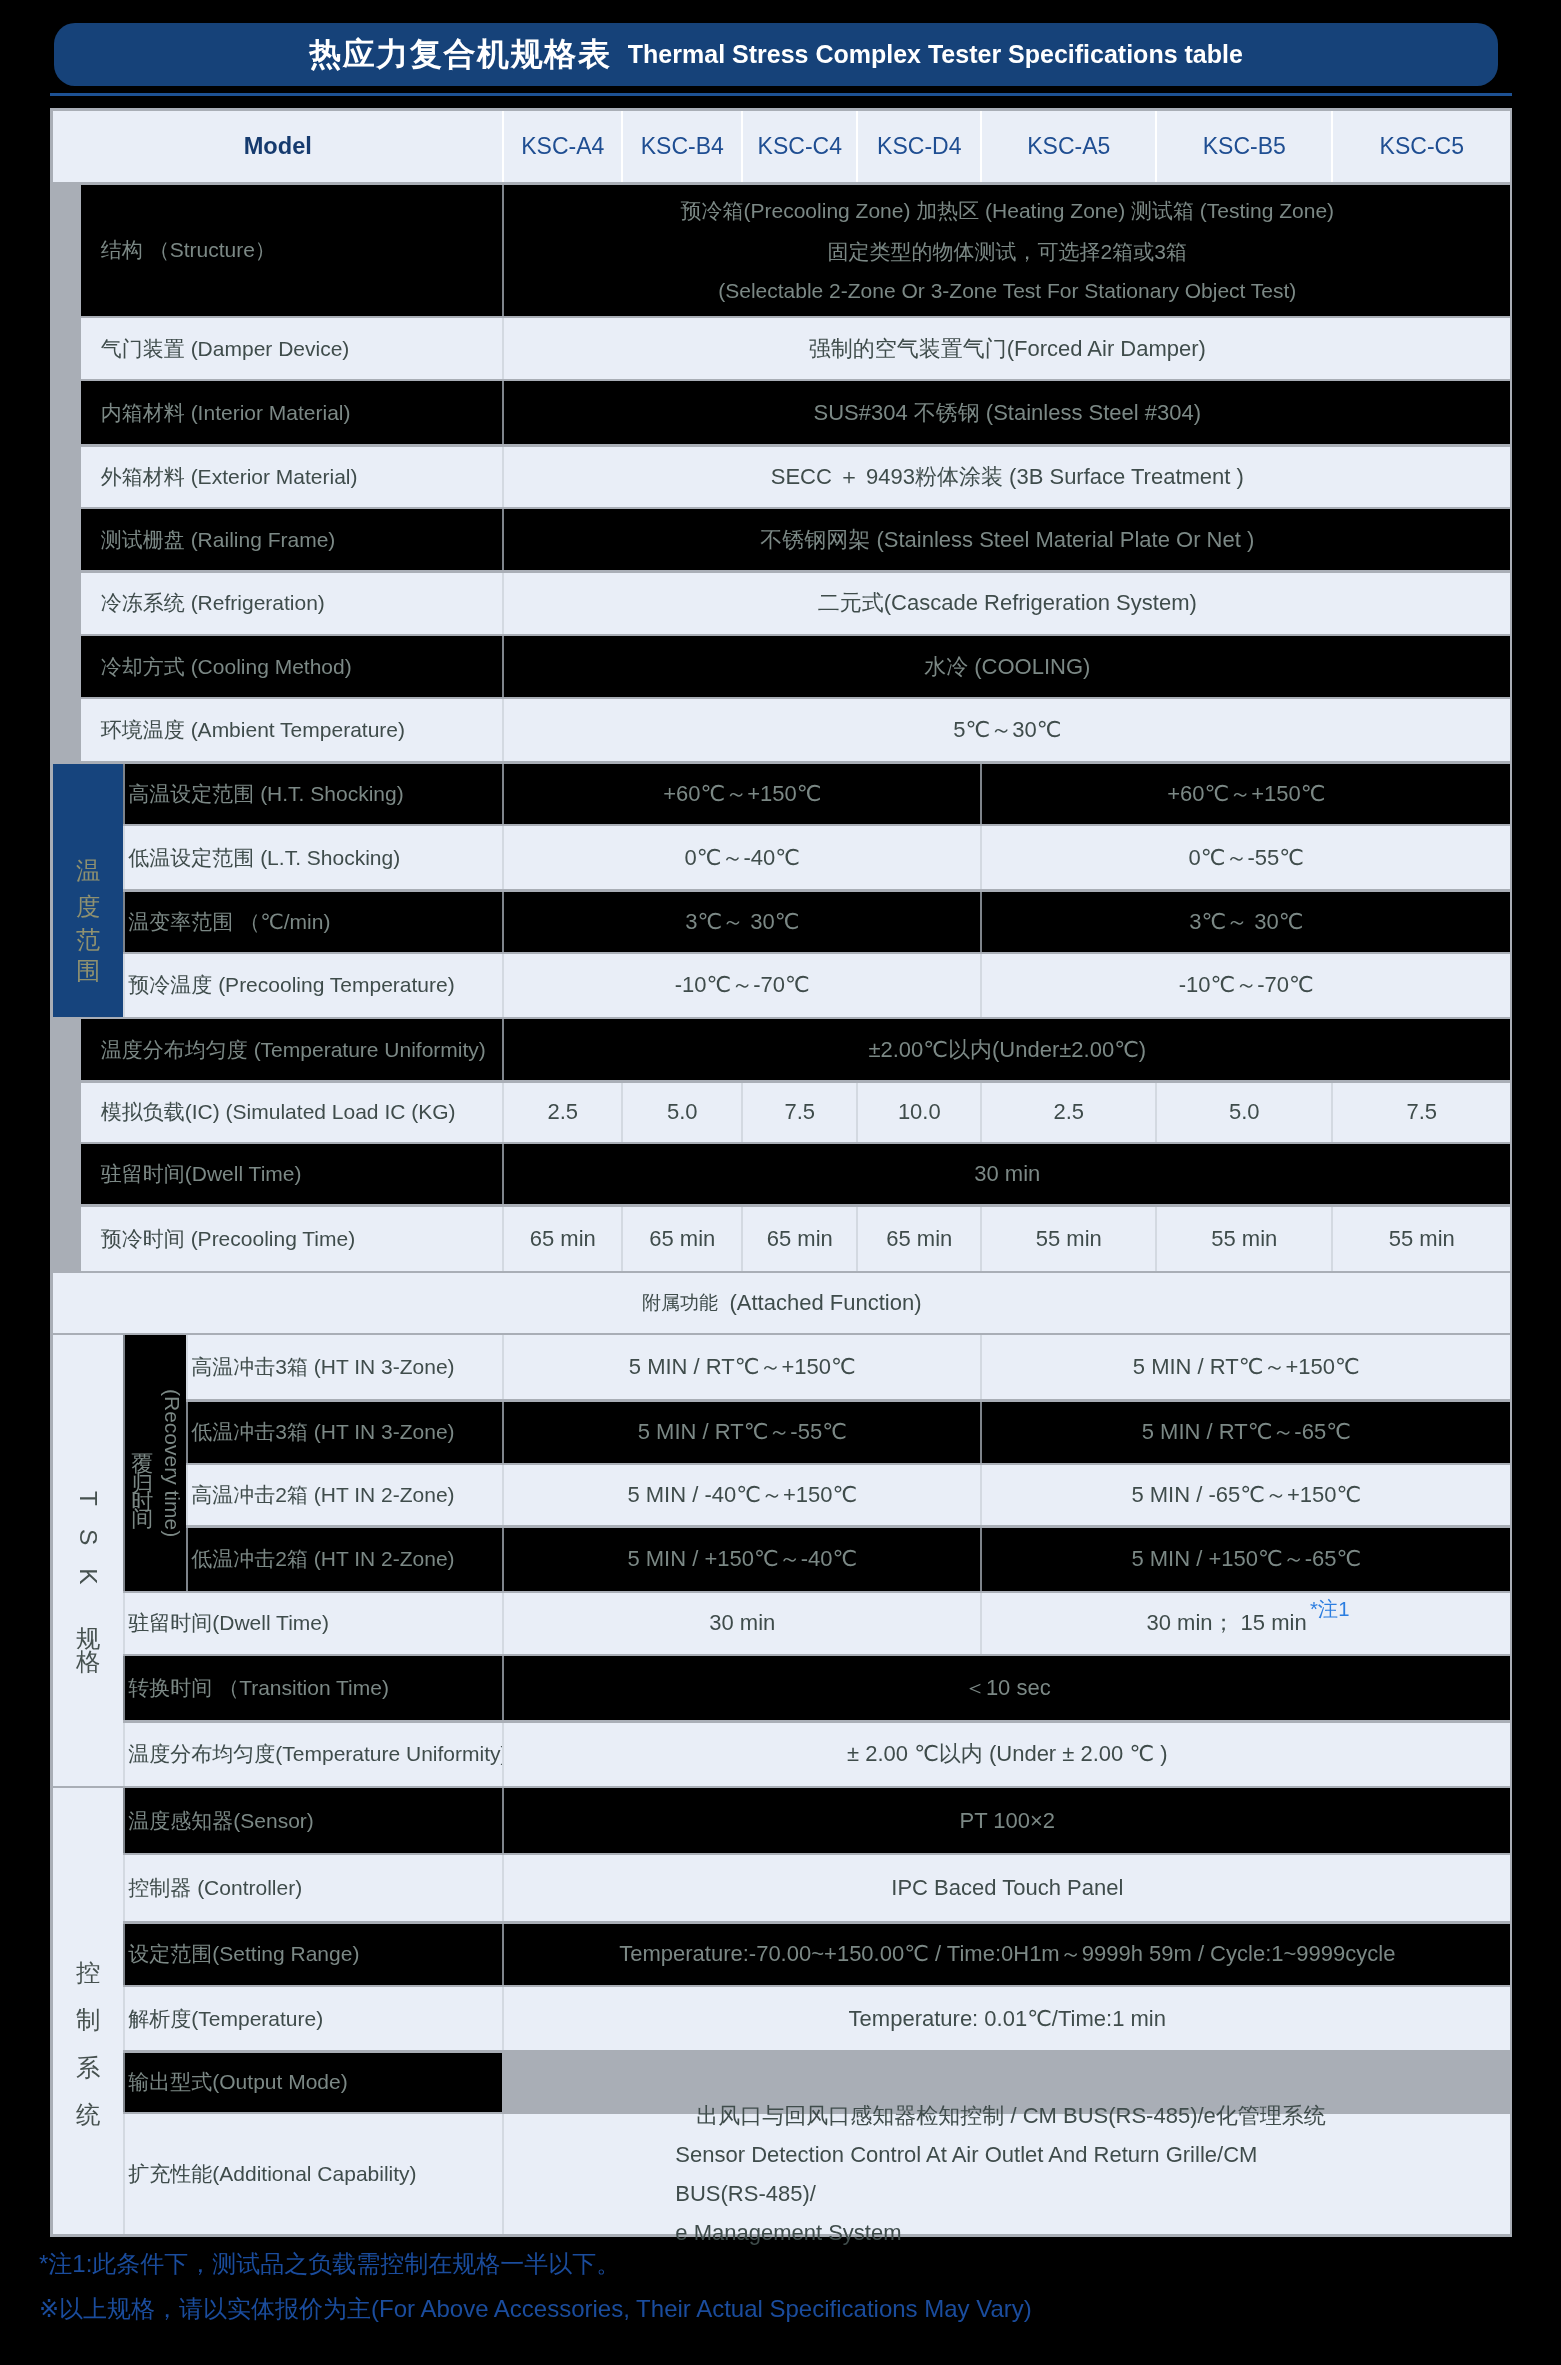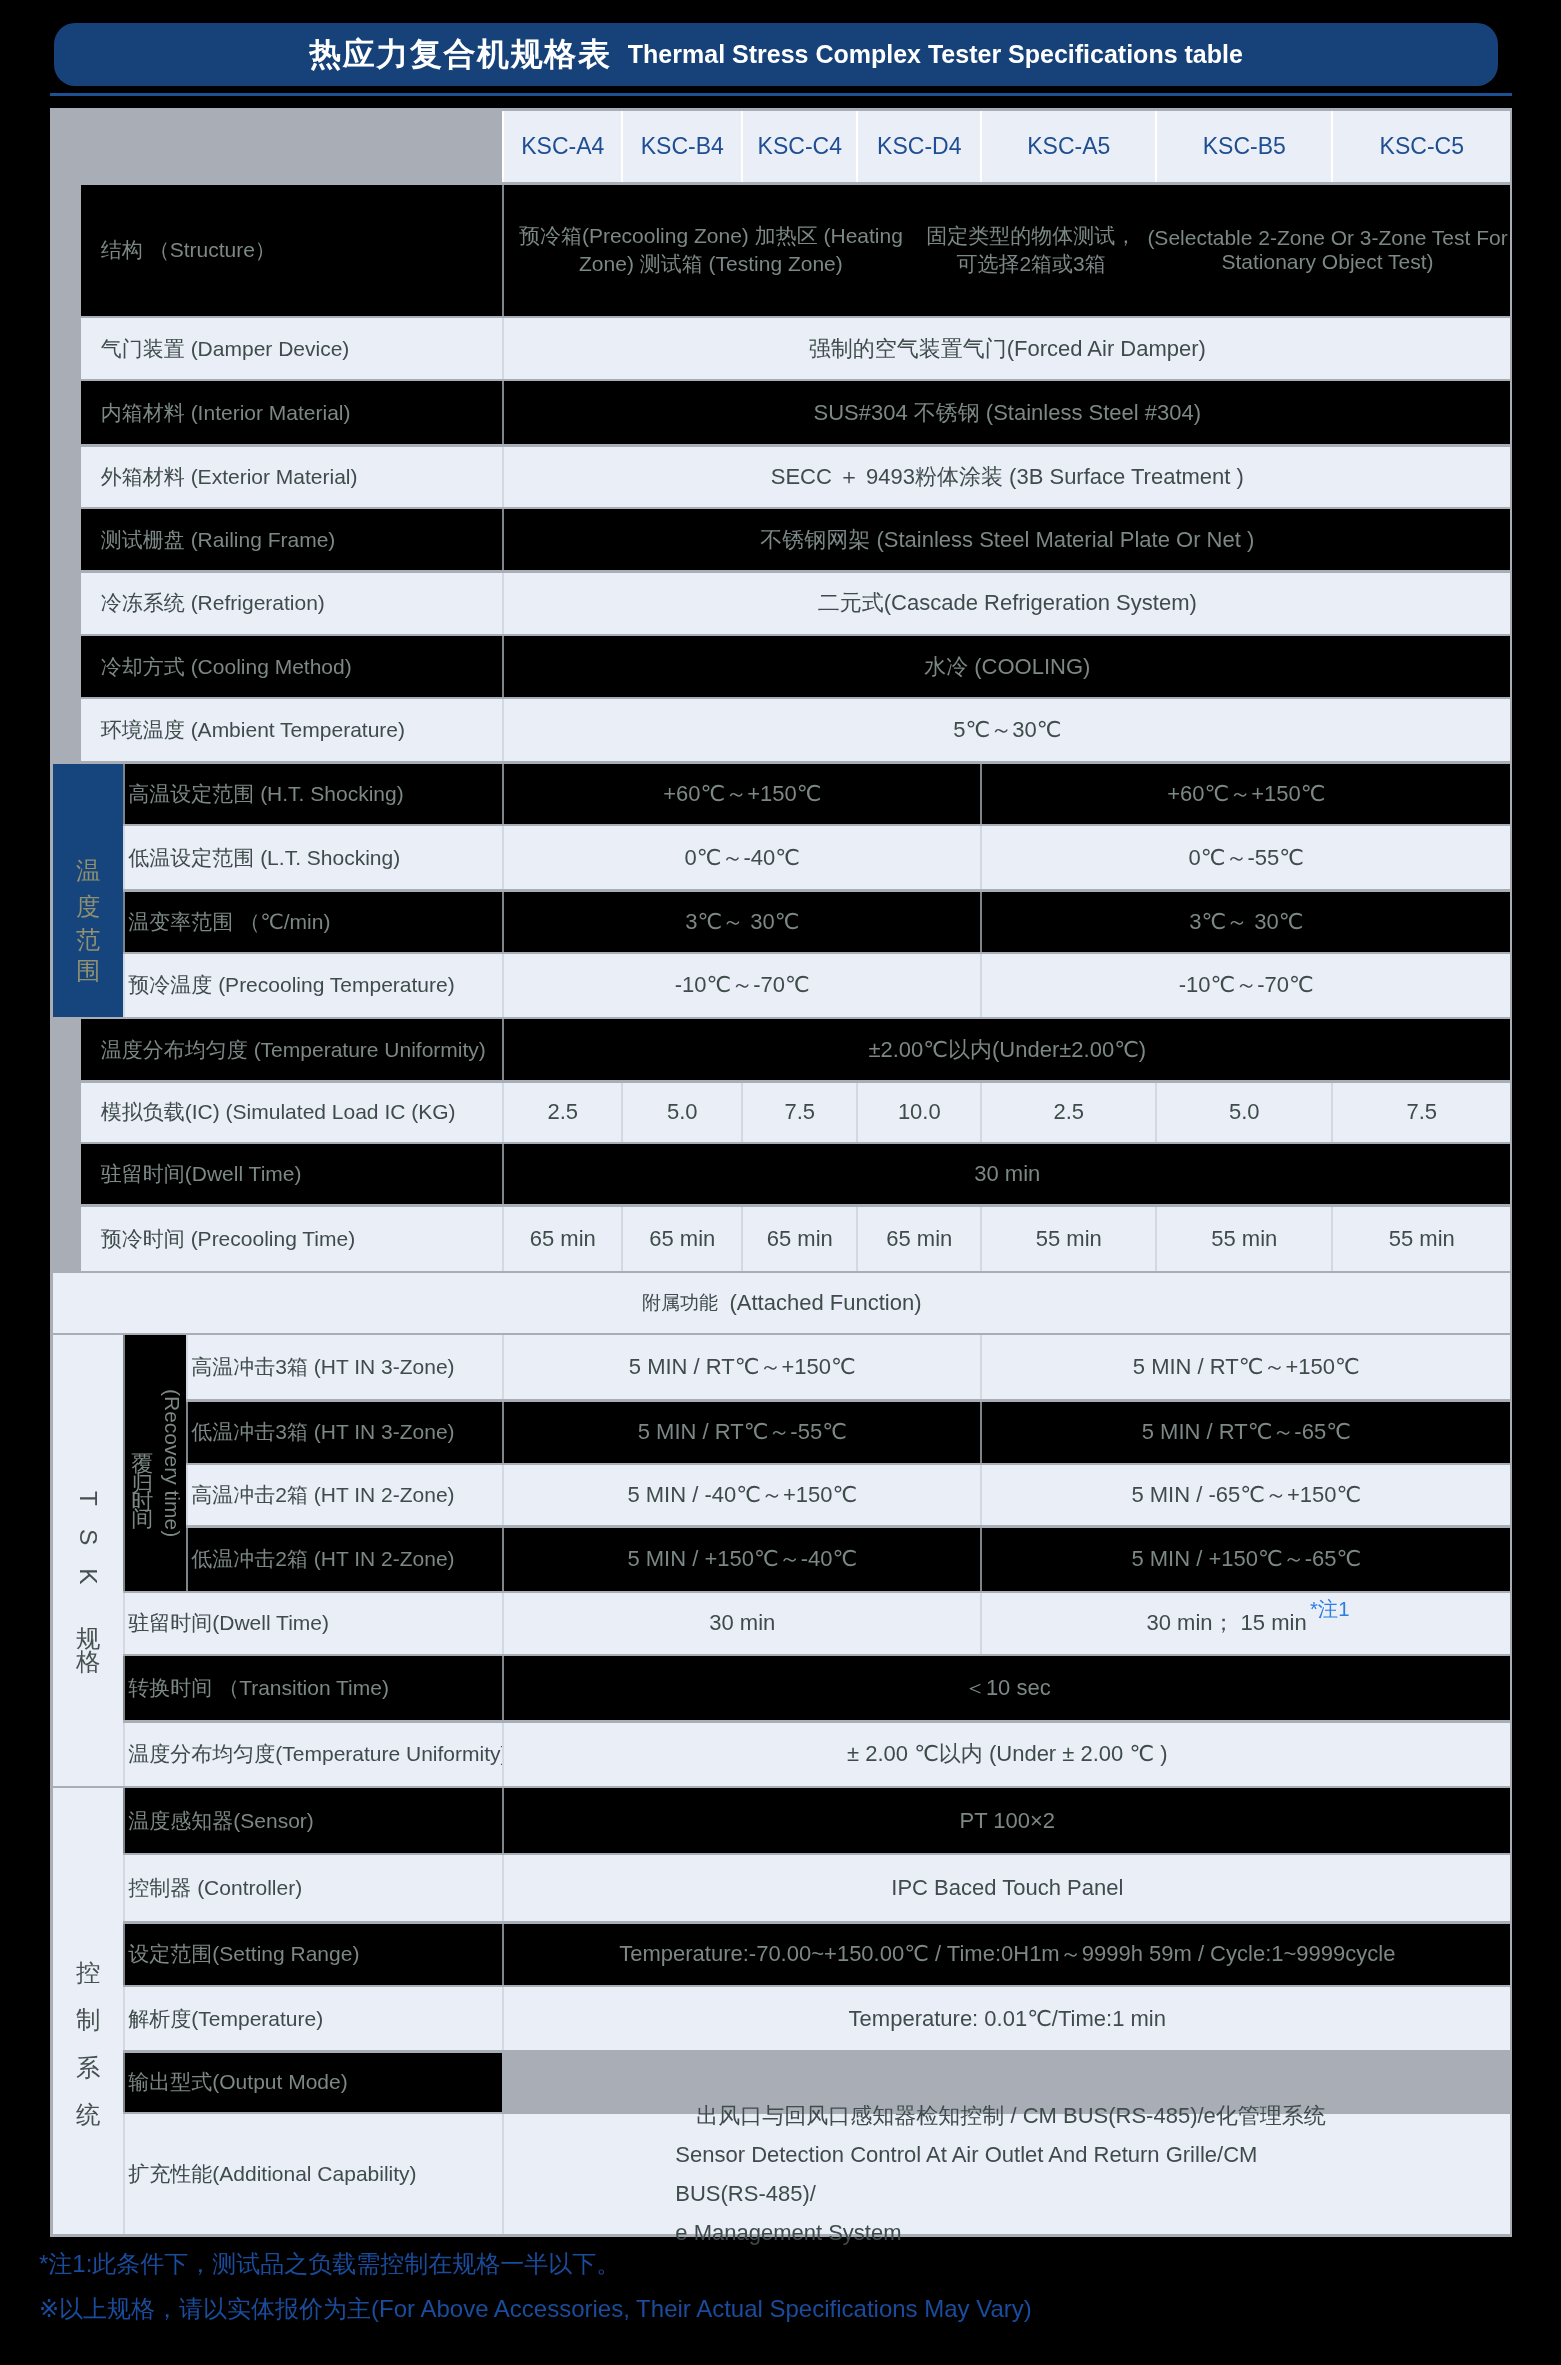--- a/index.html
+++ b/index.html
@@ -34,21 +34,21 @@
   .r-light { background:#e9eef7; color:#3f4c4b; }
   .r-dark  { background:#000000; color:#7b8885; }
   .lbl  { justify-content:flex-start; padding-left:19.5px; font-size:21px; white-space:nowrap;margin-left:28px; }
   .slbl { justify-content:flex-start; padding-left:3px; font-size:21px; white-space:nowrap; }
   .val  { justify-content:center; text-align:center; }
   .vsep { border-left:2.4px solid #d3d9e1; }
   .r-dark.vsep { border-left-color:#7e848b; }
   .hdr.vsep { border-left-color:#ffffff; }
   .model-lbl { justify-content:center; font-weight:bold; color:#153a6e; font-size:23.6px; }
   .model-name { justify-content:center; color:#1f4e92; font-size:23px; }
-  .multiline { flex-direction:row; justify-content:space-evenly; text-align:center; font-size:21px; }
+  .multiline { flex-direction:column; justify-content:space-evenly; text-align:center; font-size:21px; }
   .attached-row { justify-content:center; gap:11.4px; }
   .attached-row .zh { font-size:19px; }
   .attached-row .en { font-size:22px; }
   
   .strip { display:flex; align-items:center; justify-content:center; }
   .strip-blue { background:#16447d; color:#8f9170; }
   .v-upright { writing-mode:vertical-rl; text-orientation:upright; font-size:24.4px; }
   .v-mixed   { writing-mode:vertical-rl; text-orientation:mixed;   font-size:23px; }
   .ls-range   { letter-spacing:34px; padding-top:34px; }
   .ls-tsk     { letter-spacing:23px; padding-top:23px; }
@@ -67,20 +67,21 @@
 <body>
 
 <div class="banner">
   <span class="zh">热应力复合机规格表</span>
   <span class="en">Thermal Stress Complex Tester Specifications table</span>
 </div>
 <div class="divider"></div>
 
 <div class="spec-table">
 
+  <div class="cell r-light model-lbl hdr" style="grid-area:1/1/2/4">Model</div>
   <div class="cell r-light model-name hdr vsep" style="grid-area:1/4/2/5">KSC-A4</div>
   <div class="cell r-light model-name hdr vsep" style="grid-area:1/5/2/6">KSC-B4</div>
   <div class="cell r-light model-name hdr vsep" style="grid-area:1/6/2/7">KSC-C4</div>
   <div class="cell r-light model-name hdr vsep" style="grid-area:1/7/2/8">KSC-D4</div>
   <div class="cell r-light model-name hdr vsep" style="grid-area:1/8/2/9">KSC-A5</div>
   <div class="cell r-light model-name hdr vsep" style="grid-area:1/9/2/10">KSC-B5</div>
   <div class="cell r-light model-name hdr vsep" style="grid-area:1/10/2/11">KSC-C5</div>
 
   <div class="cell r-dark lbl" style="grid-area:2/1/3/4">结构 （Structure）</div>
   <div class="cell r-dark val vsep multiline" style="grid-area:2/4/3/11">

